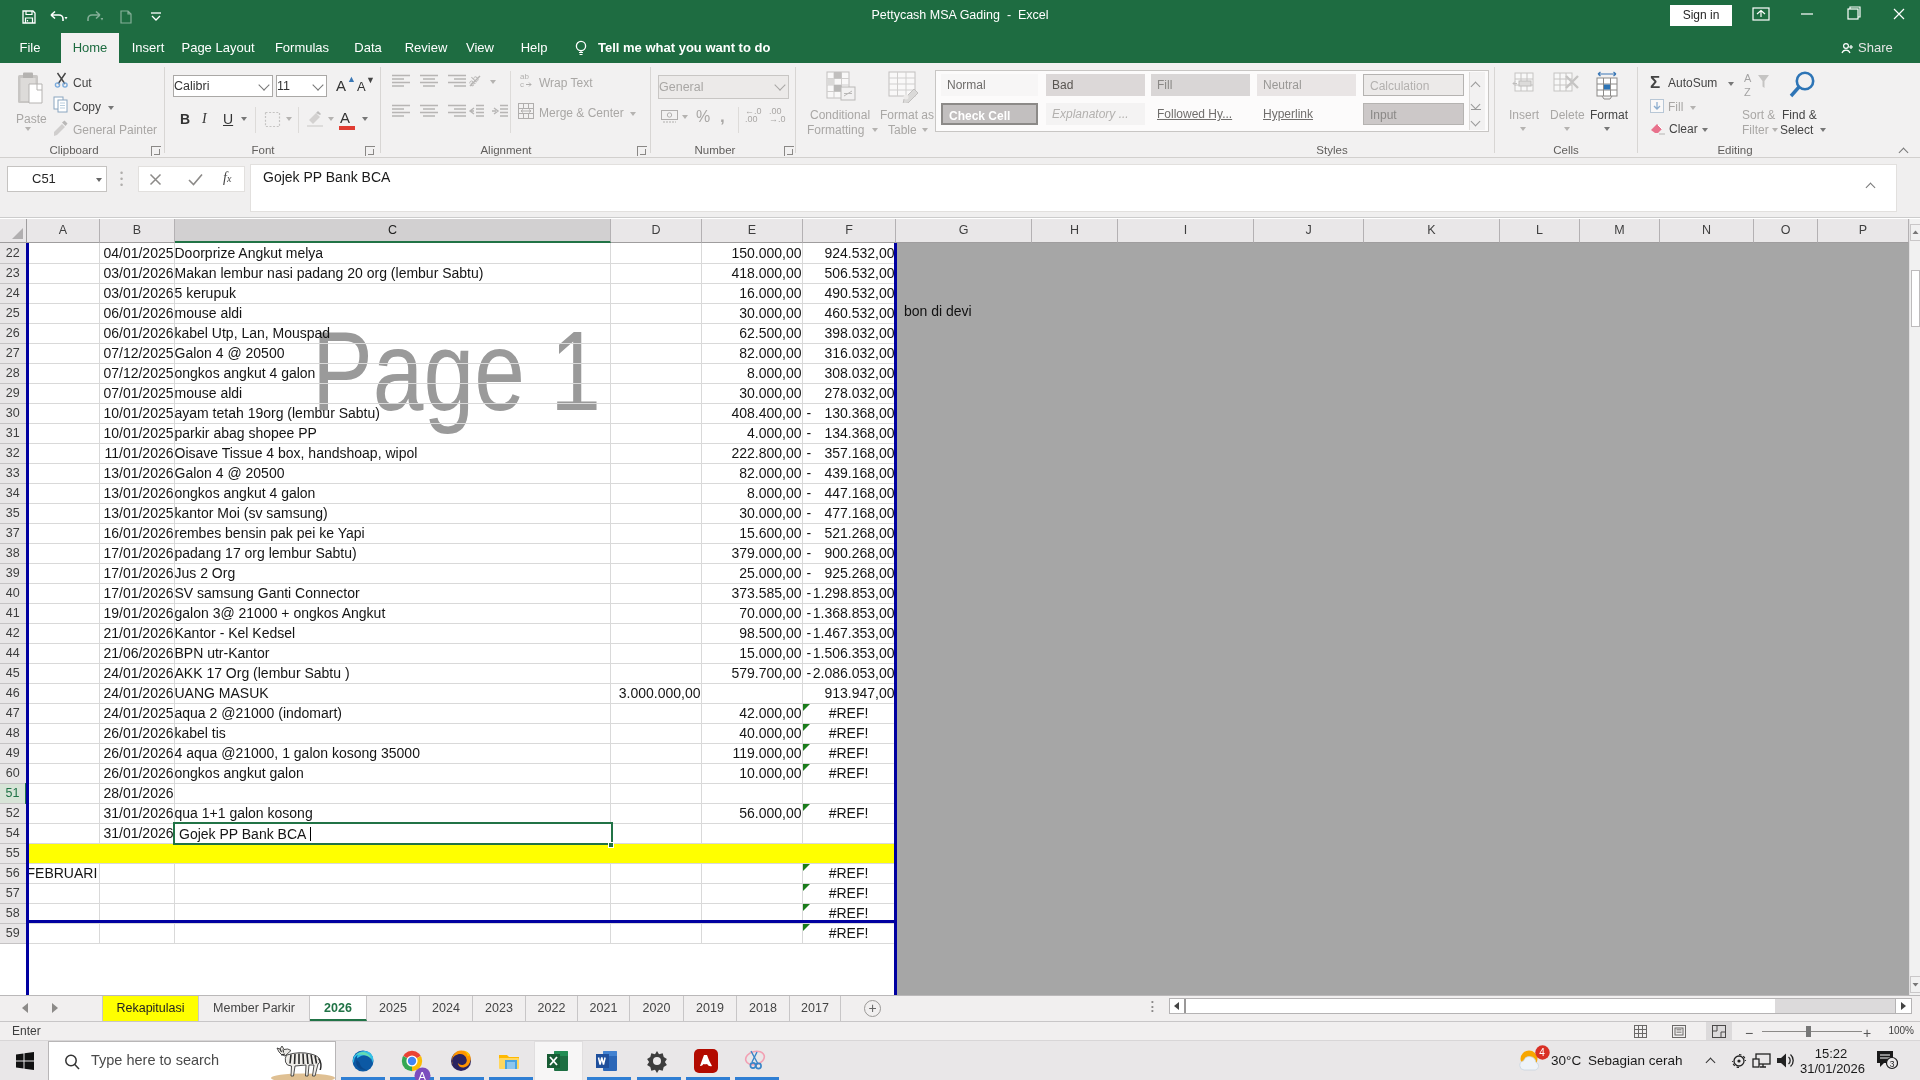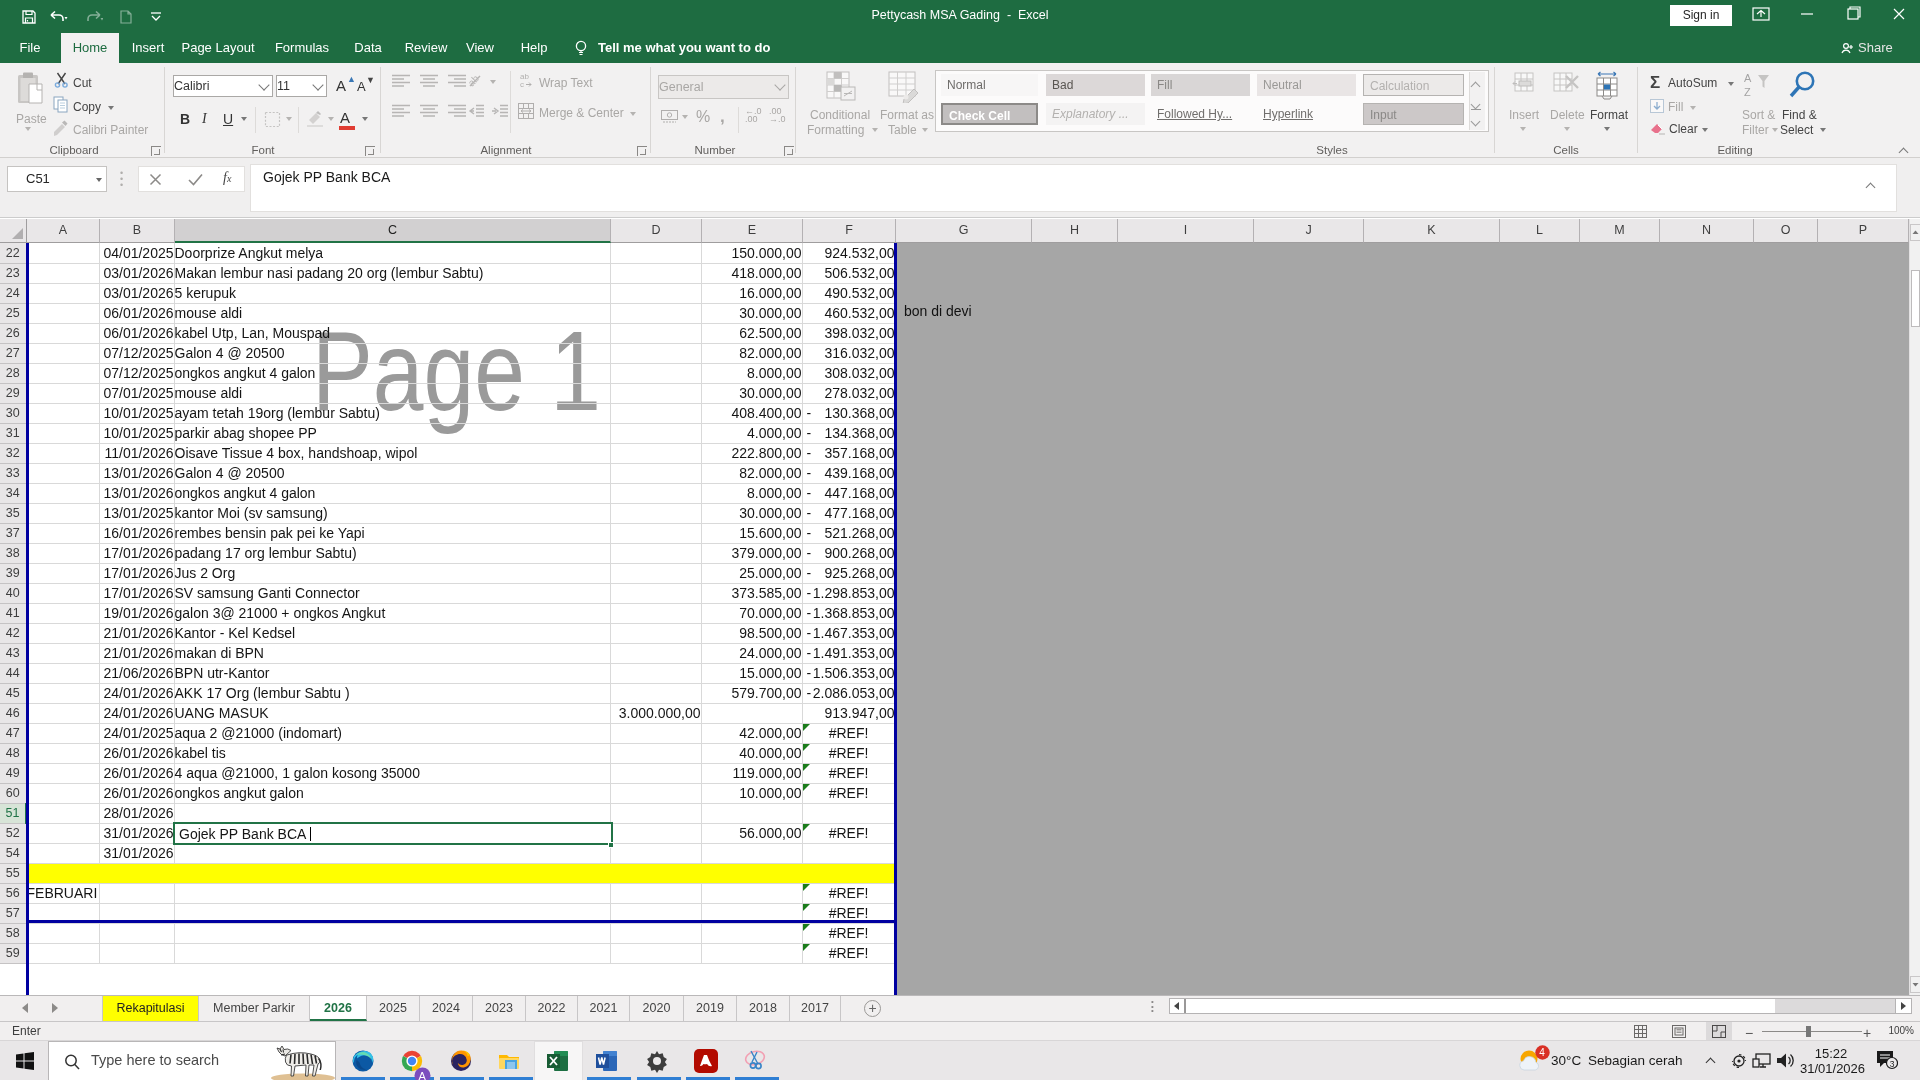--- a/index.html
+++ b/index.html
@@ -27,21 +27,21 @@
 .combo {position:absolute;background:#fff;border:1px solid #aaa8a6;font-size:12.5px;color:#333}
 .combo .chv {position:absolute;right:4px;top:5px;width:8px;height:8px}
 .chev {display:inline-block;width:7px;height:7px;border-right:1.5px solid #777;border-bottom:1.5px solid #777;transform:rotate(45deg)}
 .caret {position:absolute;width:0;height:0;border-left:3.5px solid transparent;border-right:3.5px solid transparent;border-top:4px solid #777}
 .caret.g {border-top-color:#b5b3b1}
 .stylebox {position:absolute;top:11px;height:22px;font-size:12px;line-height:22px;padding-left:6px}
 .stylebox2 {position:absolute;top:40px;height:22px;font-size:12px;line-height:22px;padding-left:6px}
 
 
 #fbar {position:absolute;left:0;top:158px;width:1920px;height:60px;background:#f0efef;border-bottom:1px solid #cccccc}
-#namebox {position:absolute;left:7px;top:8px;width:100px;height:26px;background:#fff;border:1px solid #c5c3c1;font-size:13px;color:#262626;line-height:24px;padding-left:18px}
+#namebox {position:absolute;left:7px;top:8px;width:100px;height:26px;background:#fff;border:1px solid #c5c3c1;font-size:13px;color:#262626;line-height:24px;padding-left:24px}
 #fxbox {position:absolute;left:138px;top:8px;width:107px;height:26px;background:#fff;border:1px solid #e2e0de}
 #finput {position:absolute;left:250px;top:6px;width:1647px;height:48px;background:#fff;border:1px solid #e2e0de;font-size:14px;color:#1a1a1a;padding:4px 0 0 12px}
 
 
 #heads {position:absolute;left:0;top:219px;width:1920px;height:24px;background:#e9e7e8}
 .ch {position:absolute;top:0;height:24px;border-right:1px solid #b4b1b3;border-bottom:1px solid #9f9d9e;font-size:12.5px;color:#3f3f3f;text-align:center;line-height:23px;background:#e9e7e8}
 .ch.sel {background:#d2d0d1;border-bottom:2px solid #217346;color:#222}
 .corner {position:absolute;left:0;top:0;width:27px;height:24px;background:#e9e7e8;border-right:1px solid #9f9d9e;border-bottom:1px solid #9f9d9e}
 .corner i {position:absolute;right:3px;bottom:3px;width:0;height:0;border-left:11px solid transparent;border-bottom:11px solid #b1afb0}
 
@@ -177,21 +177,21 @@
         <rect x="1" y="1" width="9" height="12" fill="#fff" stroke="#8aa6c0"></rect>
         <rect x="5" y="4" width="9" height="12" fill="#fff" stroke="#8aa6c0"></rect>
         <path d="M7 7h5 M7 9.5h5 M7 12h5" stroke="#b9cede" stroke-width="1"></path>
       </svg>
   <div class="rtext" style="left:73px;top:37px">Copy</div>
   <div class="caret" style="left:108px;top:43px"></div>
   <svg class="abs" style="left:52px;top:57px;opacity:.55" width="17" height="17" viewBox="0 0 17 17">
         <path d="M2 12 l8-8 3 3 -8 8 -3 1 z" fill="#b5b3b1"></path>
         <path d="M10 2.5 l2.5-2 3 3 -2 2.5" fill="#8c8a88"></path>
       </svg>
-  <div class="rtext gray" style="left:73px;top:60px">Calibri Painter</div>
+  <div class="rtext gray" style="left:73px;top:60px">General Painter</div>
   <div class="rlab" style="left:14px">Clipboard</div>
   <div class="rlaunch" style="left:151px"></div>
   <div class="rsep" style="left:164px"></div>
 
   <div class="combo" style="left:173px;top:12px;width:100px;height:22px;line-height:20px">Calibri<span class="chv chev"></span></div>
   <div class="combo" style="left:276px;top:12px;width:51px;height:22px;line-height:20px">11<span class="chv chev"></span></div>
   <div class="rtext" style="left:336px;top:14px;font-size:15px;color:#333">A<span style="position:absolute;left:11px;top:-3px;font-size:9px;color:#3a77b5">▲</span></div>
   <div class="rtext" style="left:357px;top:16px;font-size:13px;color:#333">A<span style="position:absolute;left:9px;top:-4px;font-size:9px;color:#444">▼</span></div>
   <div class="rtext" style="left:180px;top:48px;font-size:14px;font-weight:bold;color:#333">B</div>
   <div class="rtext" style="left:202px;top:48px;font-size:14px;font-style:italic;font-family:'Liberation Serif',serif;color:#333">I</div>
@@ -598,29 +598,20 @@
             <td class="f"><span class="m">-</span><span>1.368.853,00</span></td>
           </tr>
 <tr>
             <th><span>42</span></th>
             <td class="a"></td>
             <td class="b"><span>21/01/2026</span></td>
             <td class="c"><span>Kantor - Kel Kedsel</span></td>
             <td class="d"></td>
             <td class="e"><span>98.500,00</span></td>
             <td class="f"><span class="m">-</span><span>1.467.353,00</span></td>
-          </tr>
-<tr>
-            <th><span>43</span></th>
-            <td class="a"></td>
-            <td class="b"><span>21/01/2026</span></td>
-            <td class="c"><span>makan di BPN</span></td>
-            <td class="d"></td>
-            <td class="e"><span>24.000,00</span></td>
-            <td class="f"><span class="m">-</span><span>1.491.353,00</span></td>
           </tr>
 <tr>
             <th><span>44</span></th>
             <td class="a"></td>
             <td class="b"><span>21/06/2026</span></td>
             <td class="c"><span>BPN utr-Kantor</span></td>
             <td class="d"></td>
             <td class="e"><span>15.000,00</span></td>
             <td class="f"><span class="m">-</span><span>1.506.353,00</span></td>
           </tr>

